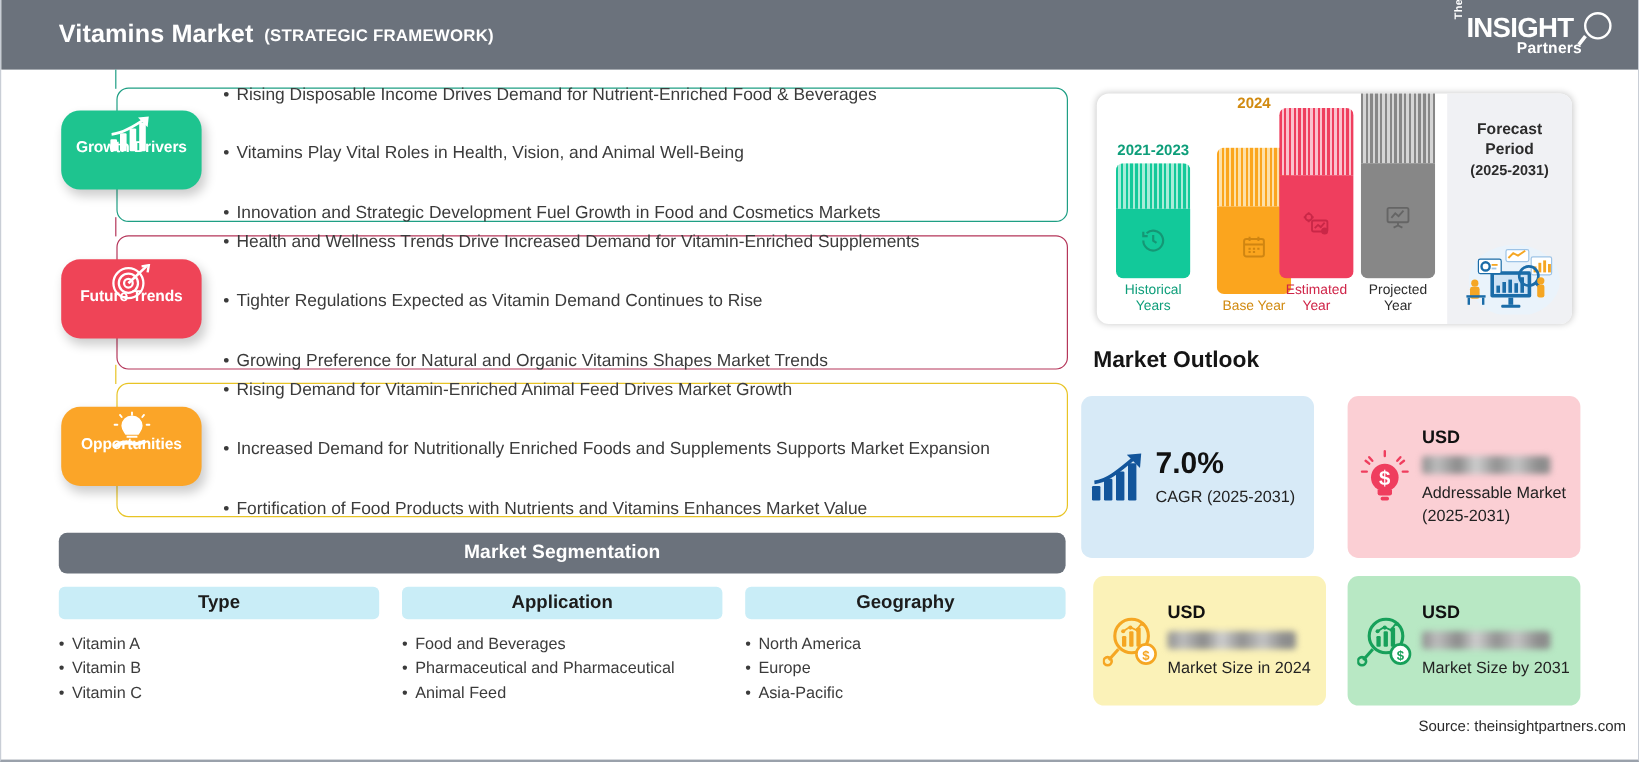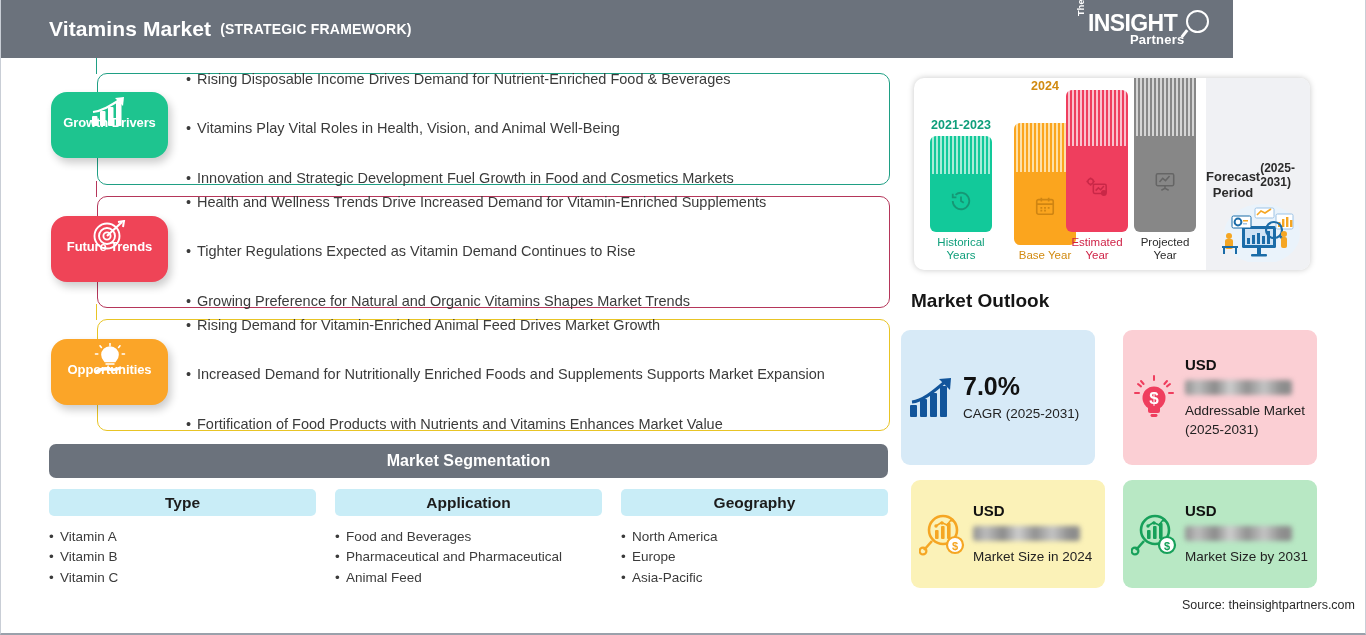--- a/index.html
+++ b/index.html
@@ -10,21 +10,21 @@
     overflow:hidden;
     position:relative;
     box-sizing:border-box;
     border-bottom:2px solid #9aa1ab;
     border-left:1px solid #c9ced6;
     border-right:1px solid #c9ced6;
   }
 
   
   .header{
-    position:absolute;left:0;top:0;width:1232px;height:58px;
+    position:absolute;left:0;top:0;width:1366px;height:58px;
     background:#6b727c;
     display:flex;align-items:center;
   }
   .hdr-title{
     margin-left:48px;
     color:#ffffff;font-size:21px;font-weight:bold;letter-spacing:.1px;
   }
   .hdr-sub{
     color:#ffffff;font-size:14px;font-weight:bold;margin-left:9px;letter-spacing:.2px;
   }
@@ -138,21 +138,21 @@
     width:62px;text-align:center;font-size:11.5px;font-weight:normal;
     line-height:1.15;margin-top:4px;
   }
   .tl-ico{
     position:absolute;left:50%;top:50%;transform:translate(-50%,-50%);
     opacity:.45;
   }
   .fc-panel{
     position:absolute;right:0;top:0;width:104px;height:192px;
     background:#f0f1f4;
-    display:flex;align-items:center;
+    display:flex;flex-direction:column;align-items:center;
   }
   .fc-t{margin-top:22px;font-size:13px;font-weight:bold;color:#2b2b2b;text-align:center;line-height:1.25;}
   .fc-s{font-size:12px;font-weight:bold;color:#2b2b2b;margin-top:2px;}
   .fc-ill{position:absolute;bottom:8px;left:6px;width:92px;height:62px;}
 
   .outlook-title{
     position:absolute;left:10px;top:232px;
     font-size:19px;font-weight:bold;color:#151515;
   }
 

